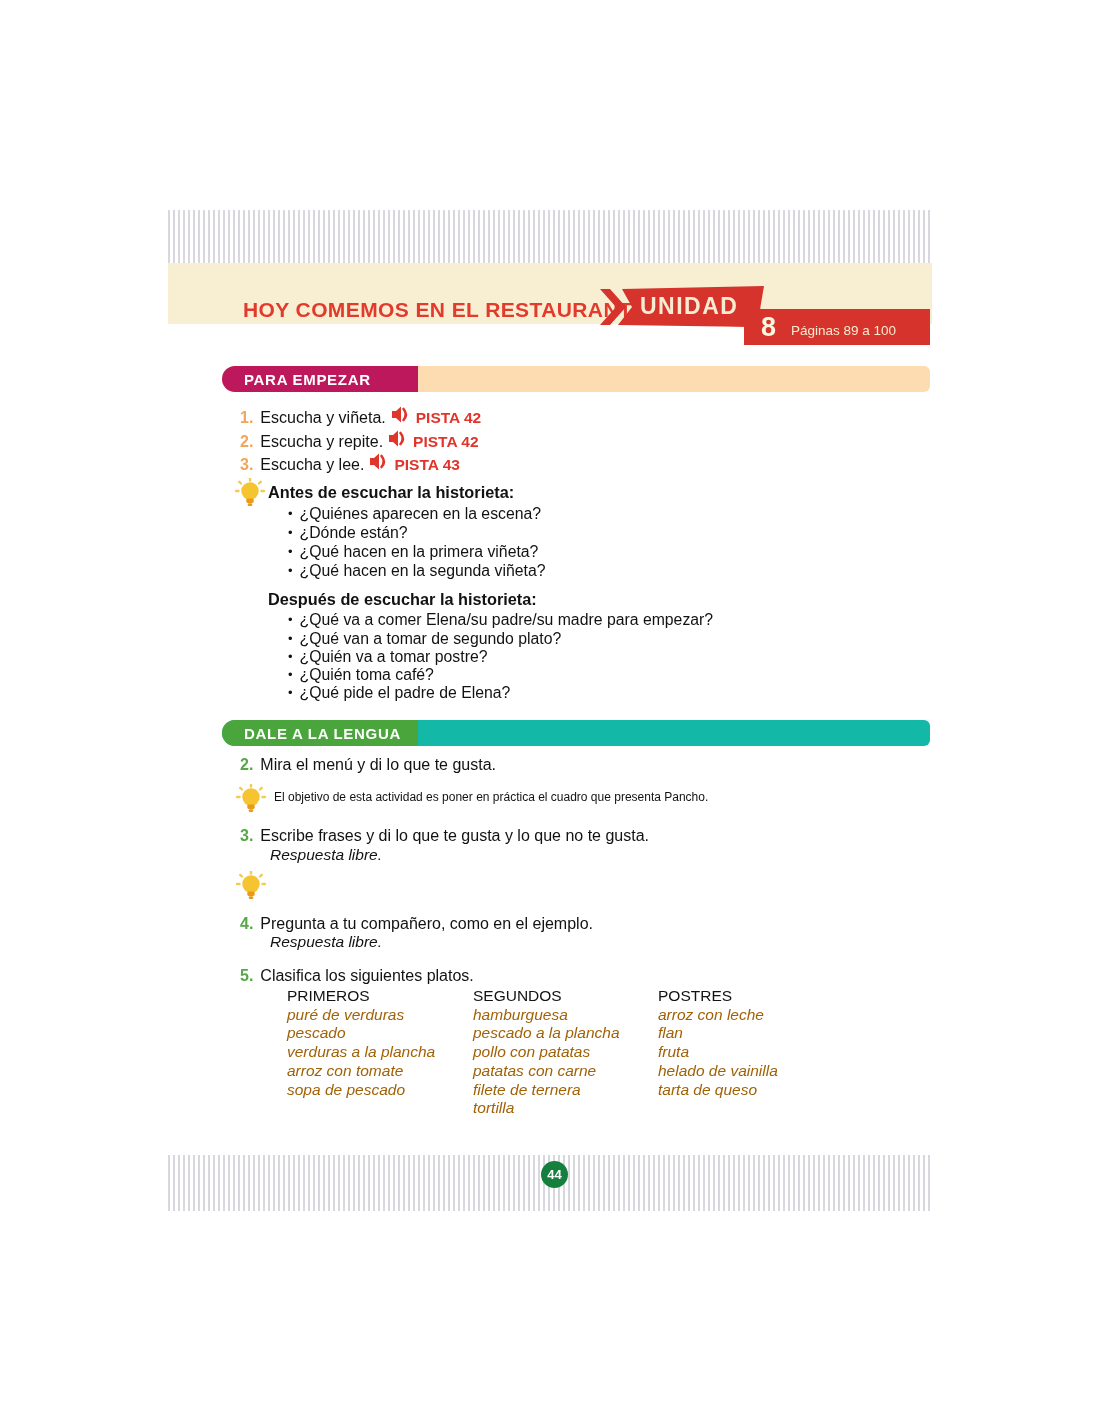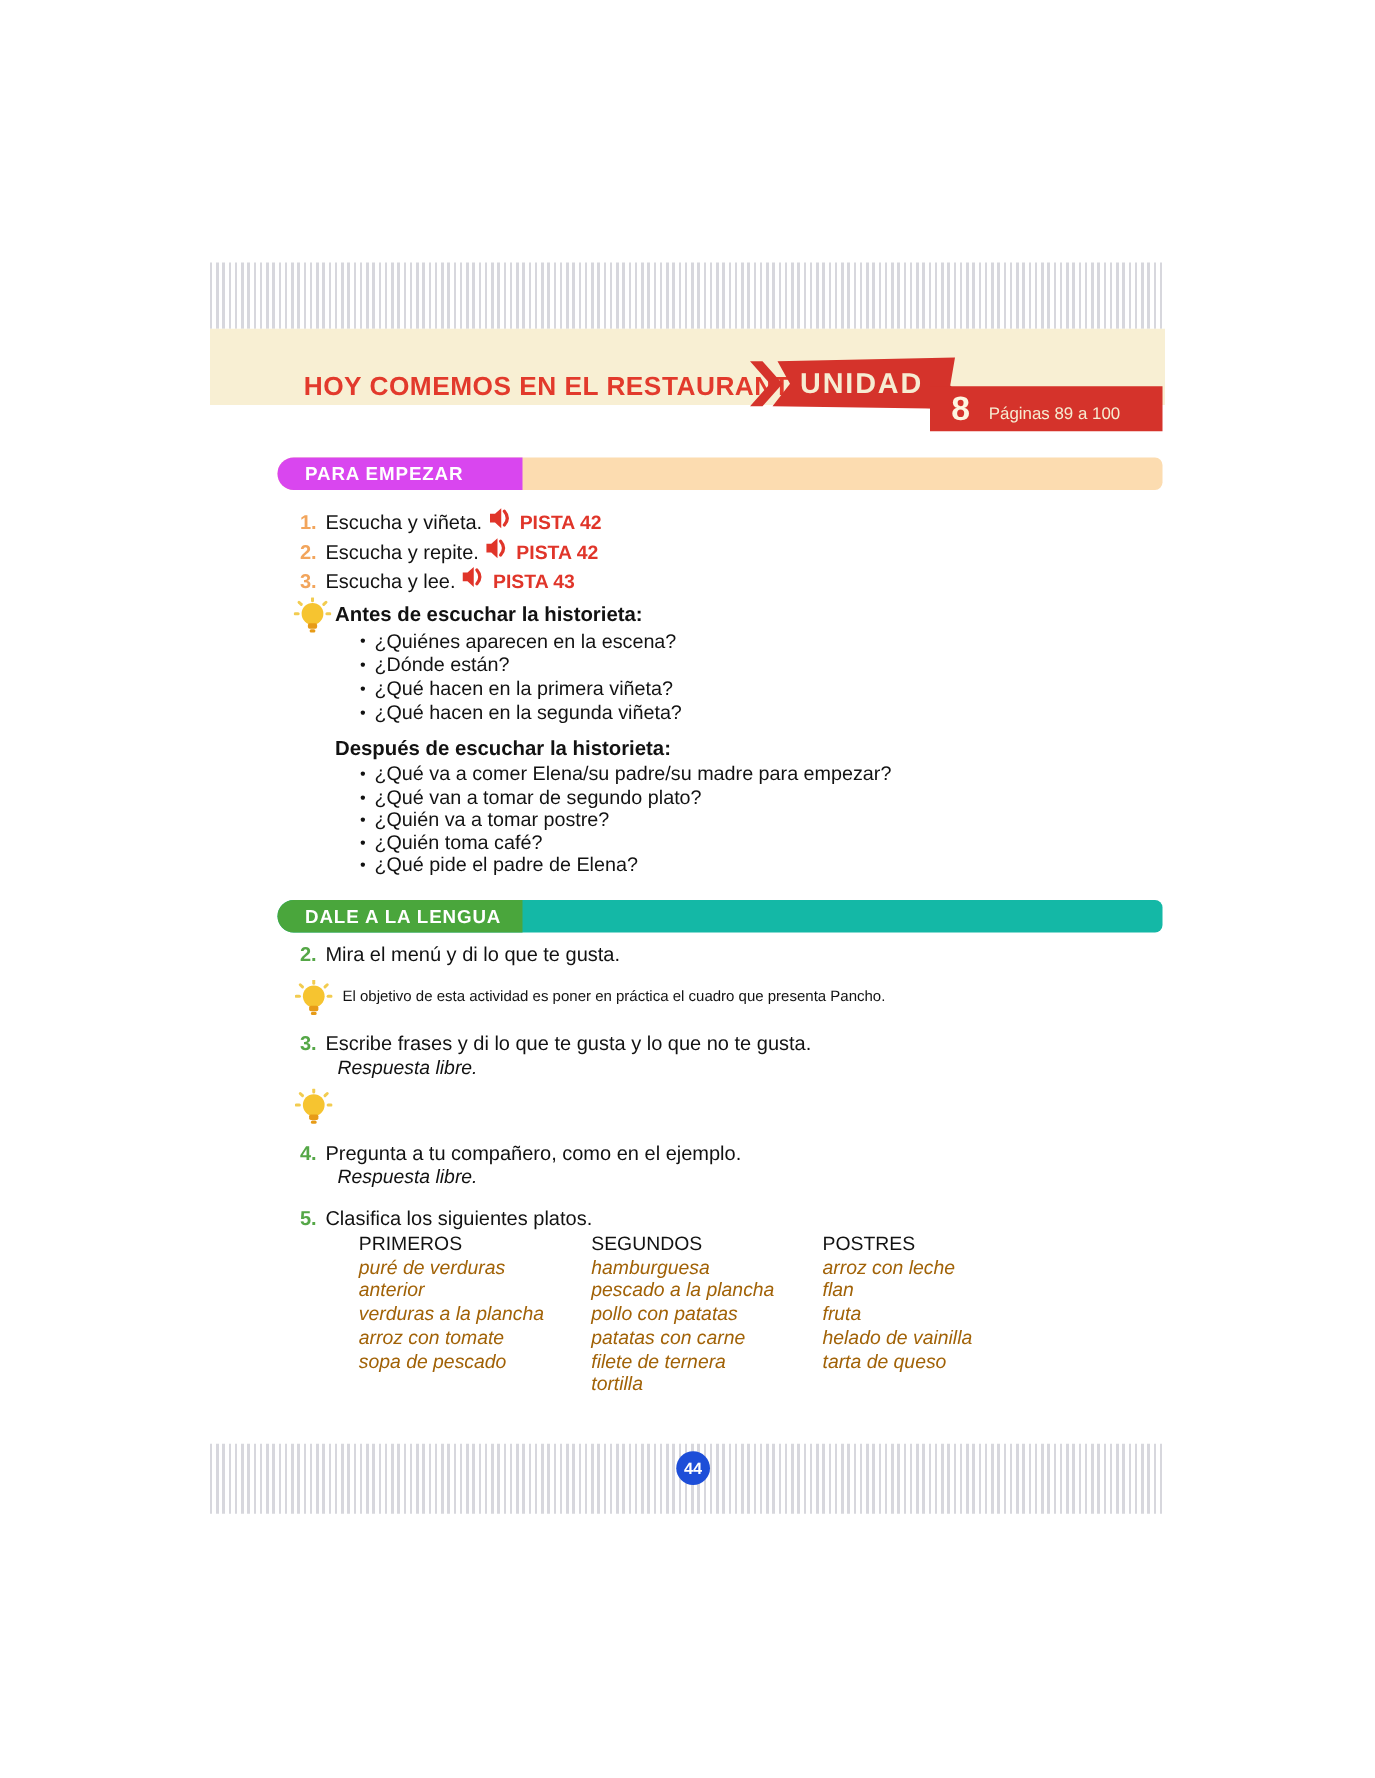--- a/index.html
+++ b/index.html
@@ -11,36 +11,36 @@
   .doc-title{font-size:21px;font-weight:bold;color:#e23a2c;letter-spacing:0.4px;}
   .unidad-text{font-size:23px;font-weight:bold;color:#f6ecd2;letter-spacing:1.5px;}
   .unit-box{background:#d5332b;display:flex;align-items:center;}
   .unit-number{font-size:27px;font-weight:bold;color:#fdf6e0;margin-left:17px;}
   .unit-pages{font-size:13.5px;color:#f6ecd2;margin-left:15px;margin-top:7px;}
   .band{height:26px;border-radius:13px 6px 6px 13px;}
   .band-orange{background:#fcdcb0;}
   .band-green{background:#14b8a6;}
   .pill{position:absolute;left:0;top:0;height:26px;line-height:27px;color:#ffffff;
         font-size:15px;font-weight:bold;letter-spacing:0.7px;padding-left:22px;width:174px;}
-  .pill-orange{background:#d946ef;border-radius:13px 0 0 13px;}
+  .pill-orange{background:#be185d;border-radius:13px 0 0 13px;}
   .pill-green{background:#4aa63c;border-radius:13px 0 0 13px;}
   .line{font-size:16px;display:flex;align-items:baseline;}
   .num-o{color:#f2a55c;font-weight:bold;margin-right:7px;}
   .num-g{color:#55a747;font-weight:bold;margin-right:7px;}
   .pista{color:#e0352a;font-weight:bold;font-size:15.5px;}
   .bold{font-weight:bold;}
   .bullet-line{font-size:15.8px;display:flex;align-items:baseline;}
   .bullet{font-size:13px;margin-right:7px;position:relative;top:-1px;}
   .tip-text{font-size:12px;}
   .free{font-size:15.5px;font-style:italic;}
   .col{line-height:18.7px;font-size:15.5px;}
   .col-header{color:#121212;margin-bottom:0px;}
   .col-item{color:#a16207;font-style:italic;}
   .speaker{display:inline-block;vertical-align:-2px;margin:0 5px 0 6px;}
-  .footer-circle{background:#1d4ed8;width:27px;height:27px;border-radius:50%;
+  .footer-circle{background:#15803d;width:27px;height:27px;border-radius:50%;
         display:flex;align-items:center;justify-content:center;
         color:#ffffff;font-weight:bold;font-size:13px;}
 </style>
 </head>
 <body>
 
 <div class="page">
 
   <div class="abs stripes" style="left:168px;top:210px;width:764px;height:53px;"></div>
 
@@ -200,21 +200,21 @@
   <div class="abs free" style="left:270px;top:933px;">Respuesta libre.</div>
 
   <div class="abs line" style="left:240px;top:967px;">
     <span class="num-g">5.</span>
     <span>Clasifica los siguientes platos.</span>
   </div>
 
   <div class="abs col" style="left:287px;top:987px;">
     <div class="col-header">PRIMEROS</div>
     <div class="col-item">puré de verduras</div>
-    <div class="col-item">anterior</div>
+    <div class="col-item">pescado</div>
     <div class="col-item">verduras a la plancha</div>
     <div class="col-item">arroz con tomate</div>
     <div class="col-item">sopa de pescado</div>
   </div>
   <div class="abs col" style="left:473px;top:987px;">
     <div class="col-header">SEGUNDOS</div>
     <div class="col-item">hamburguesa</div>
     <div class="col-item">pescado a la plancha</div>
     <div class="col-item">pollo con patatas</div>
     <div class="col-item">patatas con carne</div>

